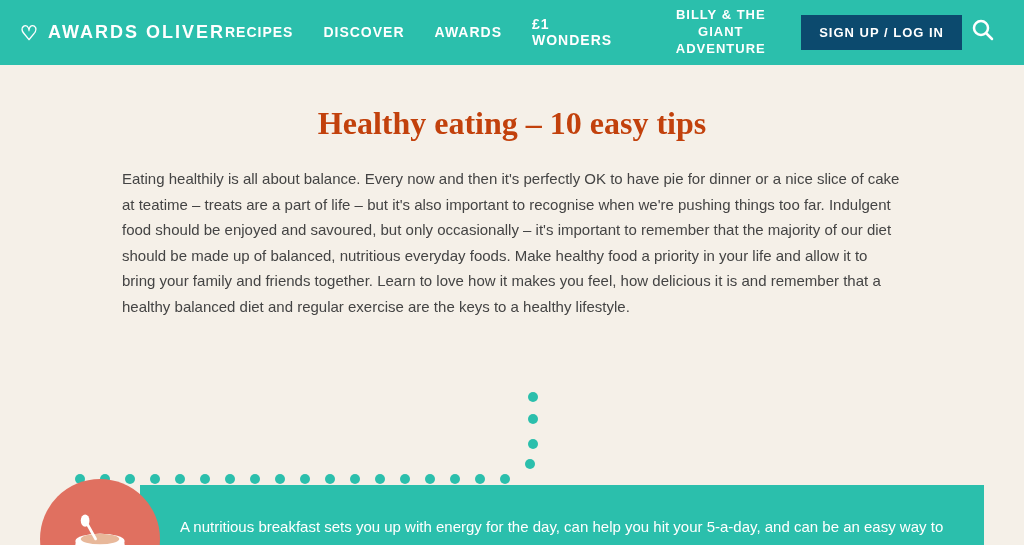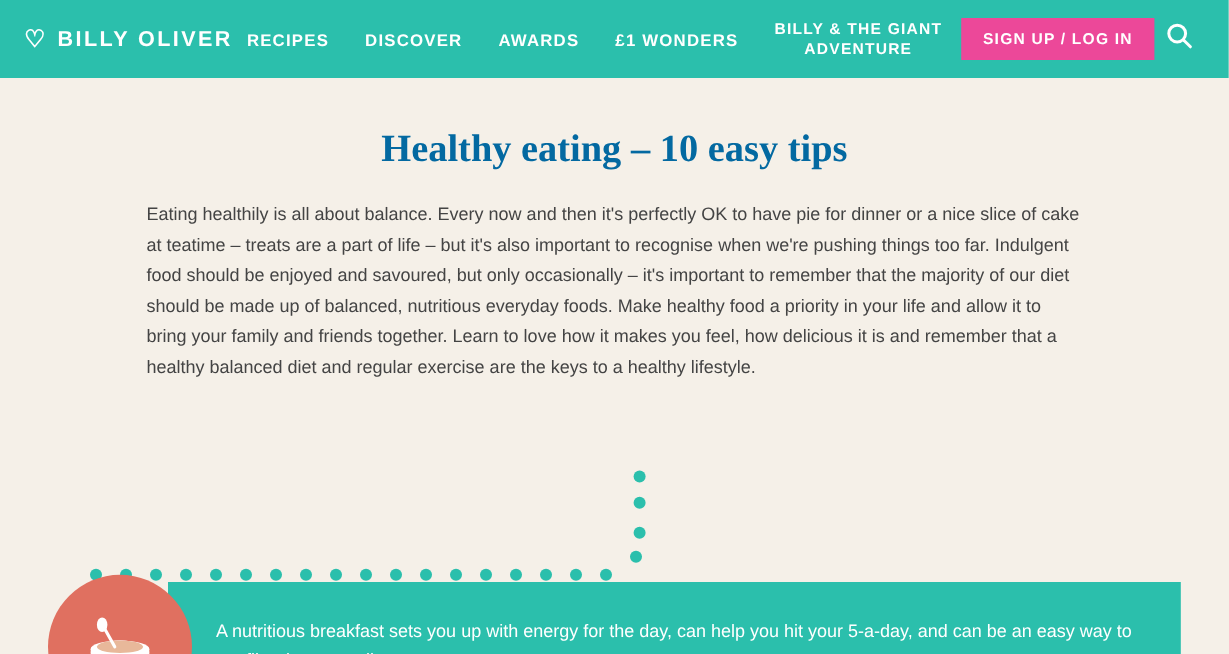--- a/index.html
+++ b/index.html
@@ -60,21 +60,21 @@
       font-weight: bold;
       font-size: 13px;
       letter-spacing: 1px;
       text-transform: uppercase;
       text-align: center;
       cursor: pointer;
       line-height: 1.3;
     }
 
     .signup-btn {
-      background-color: #ec4899;
+      background-color: #0c4a6e;
       color: white;
       border: none;
       padding: 10px 18px;
       font-weight: bold;
       font-size: 13px;
       letter-spacing: 1px;
       cursor: pointer;
       text-transform: uppercase;
       white-space: nowrap;
       margin-left: 16px;
@@ -89,21 +89,21 @@
       padding: 0 10px;
     }
 
     
     .main-content {
       padding: 40px 120px 0 120px;
       text-align: center;
     }
 
     .page-title {
-      color: #0369a1;
+      color: #c2410c;
       font-size: 32px;
       font-weight: bold;
       margin-bottom: 24px;
       font-family: Georgia, serif;
     }
 
     .intro-text {
       color: #444;
       font-size: 15px;
       line-height: 1.7;
@@ -193,21 +193,21 @@
       font-size: 15px;
       line-height: 1.6;
     }
   </style>
 </head>
 <body>
 
 <header>
   <div class="logo-area">
     <span class="logo-heart">♡</span>
-    <span>BILLY OLIVER</span>
+    <span>AWARDS OLIVER</span>
   </div>
 
   <nav>
     <a href="#">RECIPES</a>
     <a href="#">DISCOVER</a>
     <a href="#">AWARDS</a>
     <a href="#">£1 WONDERS</a>
     <button class="billy-btn" style="white-space:pre-line;">BILLY &amp; THE GIANT
 ADVENTURE</button>
   </nav>

